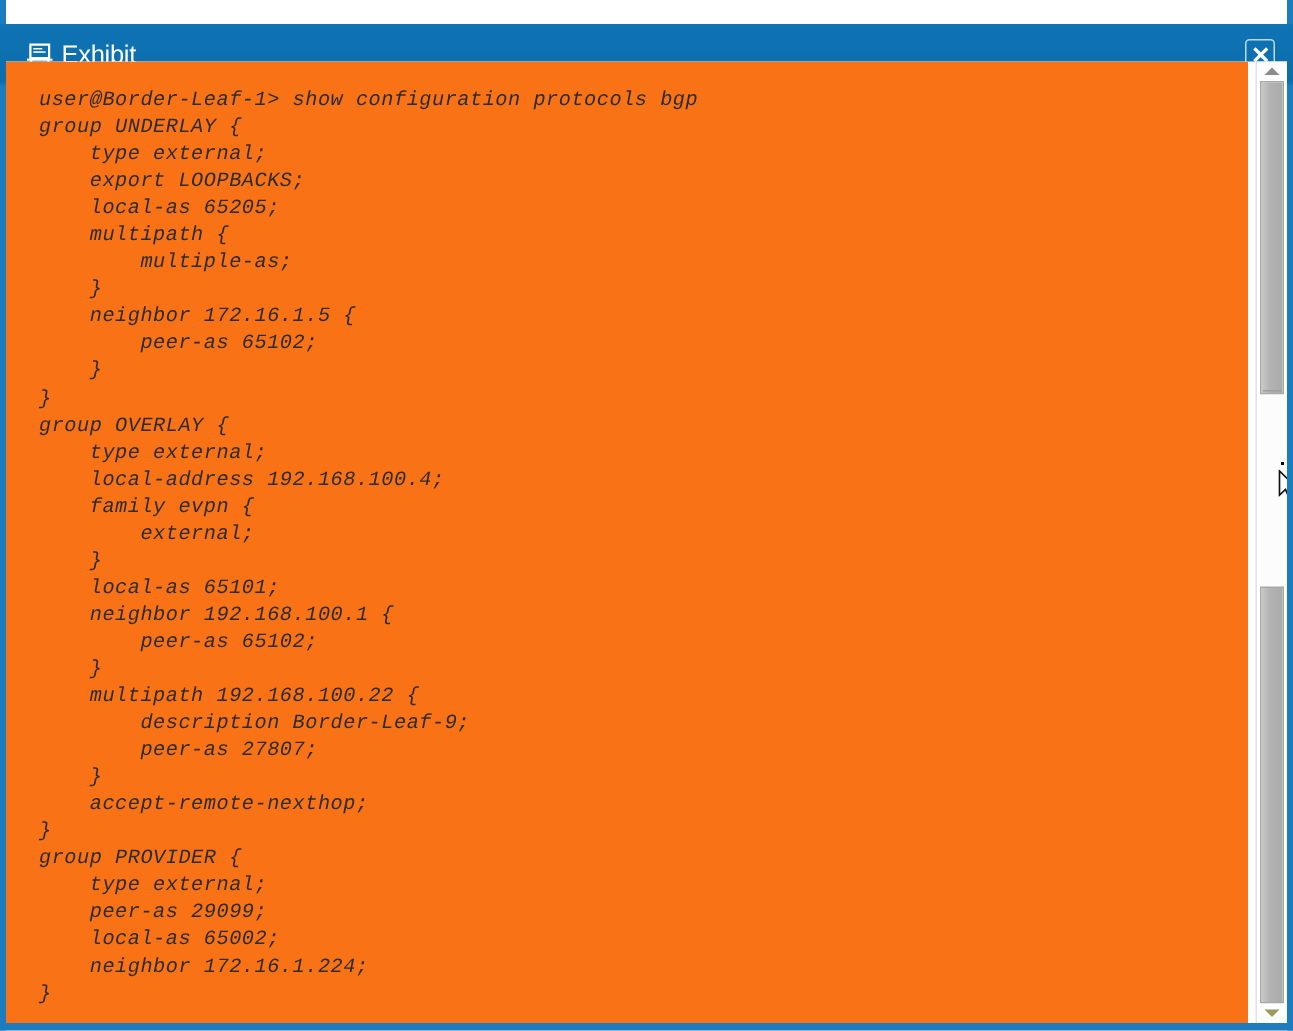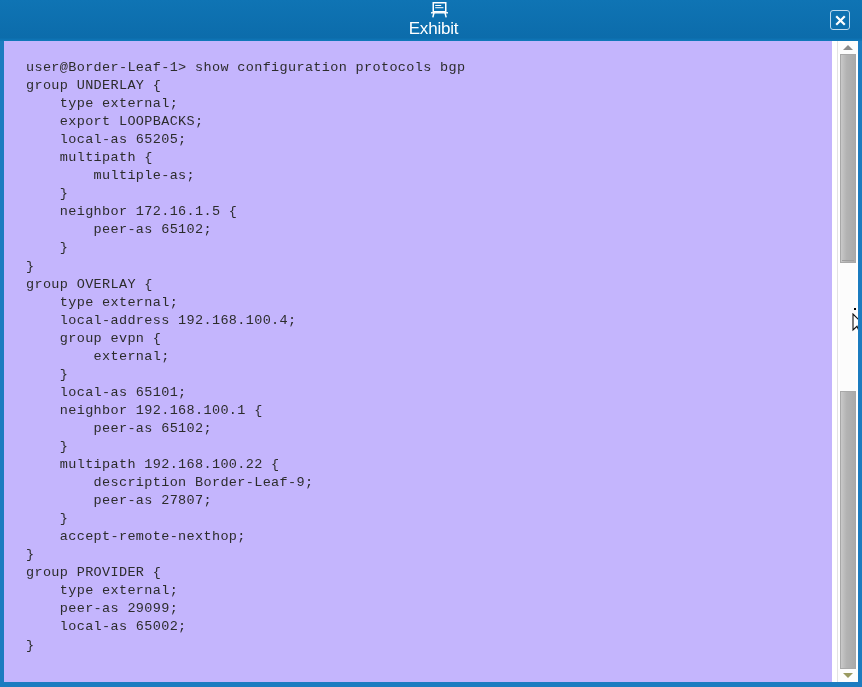--- a/index.html
+++ b/index.html
@@ -27,29 +27,28 @@
     border-left: 4px solid #1c7cc0;
     border-right: 4px solid #1c7cc0;
     border-bottom: 5px solid #1c7cc0;
     border-top: 0;
   }
 
   
   .titlebar {
     position: absolute;
     left: -4px;
-    top: 0;
+    top: 16px;
     width: 862px;
     height: 41px;
     background: #0c6fb0;
     background: linear-gradient(to bottom, #0f74b4 0%, #0c6cab 92%, #1079bb 100%);
     box-sizing: border-box;
     display: flex;
     align-items: center;
-    flex-direction: column;
   }
   .title-icon {
     margin-left: 17px;
     width: 19px;
     height: 19px;
     display: block;
     flex: none;
   }
   .title-text {
     margin-left: 5px;
@@ -87,22 +86,23 @@
     overflow: hidden;
   }
   .terminal {
     position: absolute;
     left: 0;
     top: 0;
     right: 26px;
     bottom: 0;
     padding: 18px 0 16px 22px;
     box-sizing: border-box;
-    background: #c4b5fd;
+    background: #f97316;
     overflow: hidden;
+    font-style: italic;
   }
   .term-line {
     font-family: "Liberation Mono", "DejaVu Sans Mono", monospace;
     font-size: 13.5px;
     line-height: 18.05px;
     color: #2c2c2c;
     white-space: pre;
     letter-spacing: 0.35px;
     height: 18.05px;
   }
@@ -234,37 +234,38 @@
       <div class="term-line">    multipath {</div>
       <div class="term-line">        multiple-as;</div>
       <div class="term-line">    }</div>
       <div class="term-line">    neighbor 172.16.1.5 {</div>
       <div class="term-line">        peer-as 65102;</div>
       <div class="term-line">    }</div>
       <div class="term-line">}</div>
       <div class="term-line">group OVERLAY {</div>
       <div class="term-line">    type external;</div>
       <div class="term-line">    local-address 192.168.100.4;</div>
-      <div class="term-line">    group evpn {</div>
+      <div class="term-line">    family evpn {</div>
       <div class="term-line">        external;</div>
       <div class="term-line">    }</div>
       <div class="term-line">    local-as 65101;</div>
       <div class="term-line">    neighbor 192.168.100.1 {</div>
       <div class="term-line">        peer-as 65102;</div>
       <div class="term-line">    }</div>
       <div class="term-line">    multipath 192.168.100.22 {</div>
       <div class="term-line">        description Border-Leaf-9;</div>
       <div class="term-line">        peer-as 27807;</div>
       <div class="term-line">    }</div>
       <div class="term-line">    accept-remote-nexthop;</div>
       <div class="term-line">}</div>
       <div class="term-line">group PROVIDER {</div>
       <div class="term-line">    type external;</div>
       <div class="term-line">    peer-as 29099;</div>
       <div class="term-line">    local-as 65002;</div>
+      <div class="term-line">    neighbor 172.16.1.224;</div>
       <div class="term-line">}</div>
     </div>
 
     <div class="scrollbar">
       <div class="sb-btn up">
         <span class="sb-arrow-up"></span>
       </div>
       <div class="sb-track">
         <div class="sb-thumb upper"></div>
         <div class="sb-midmark"></div>

